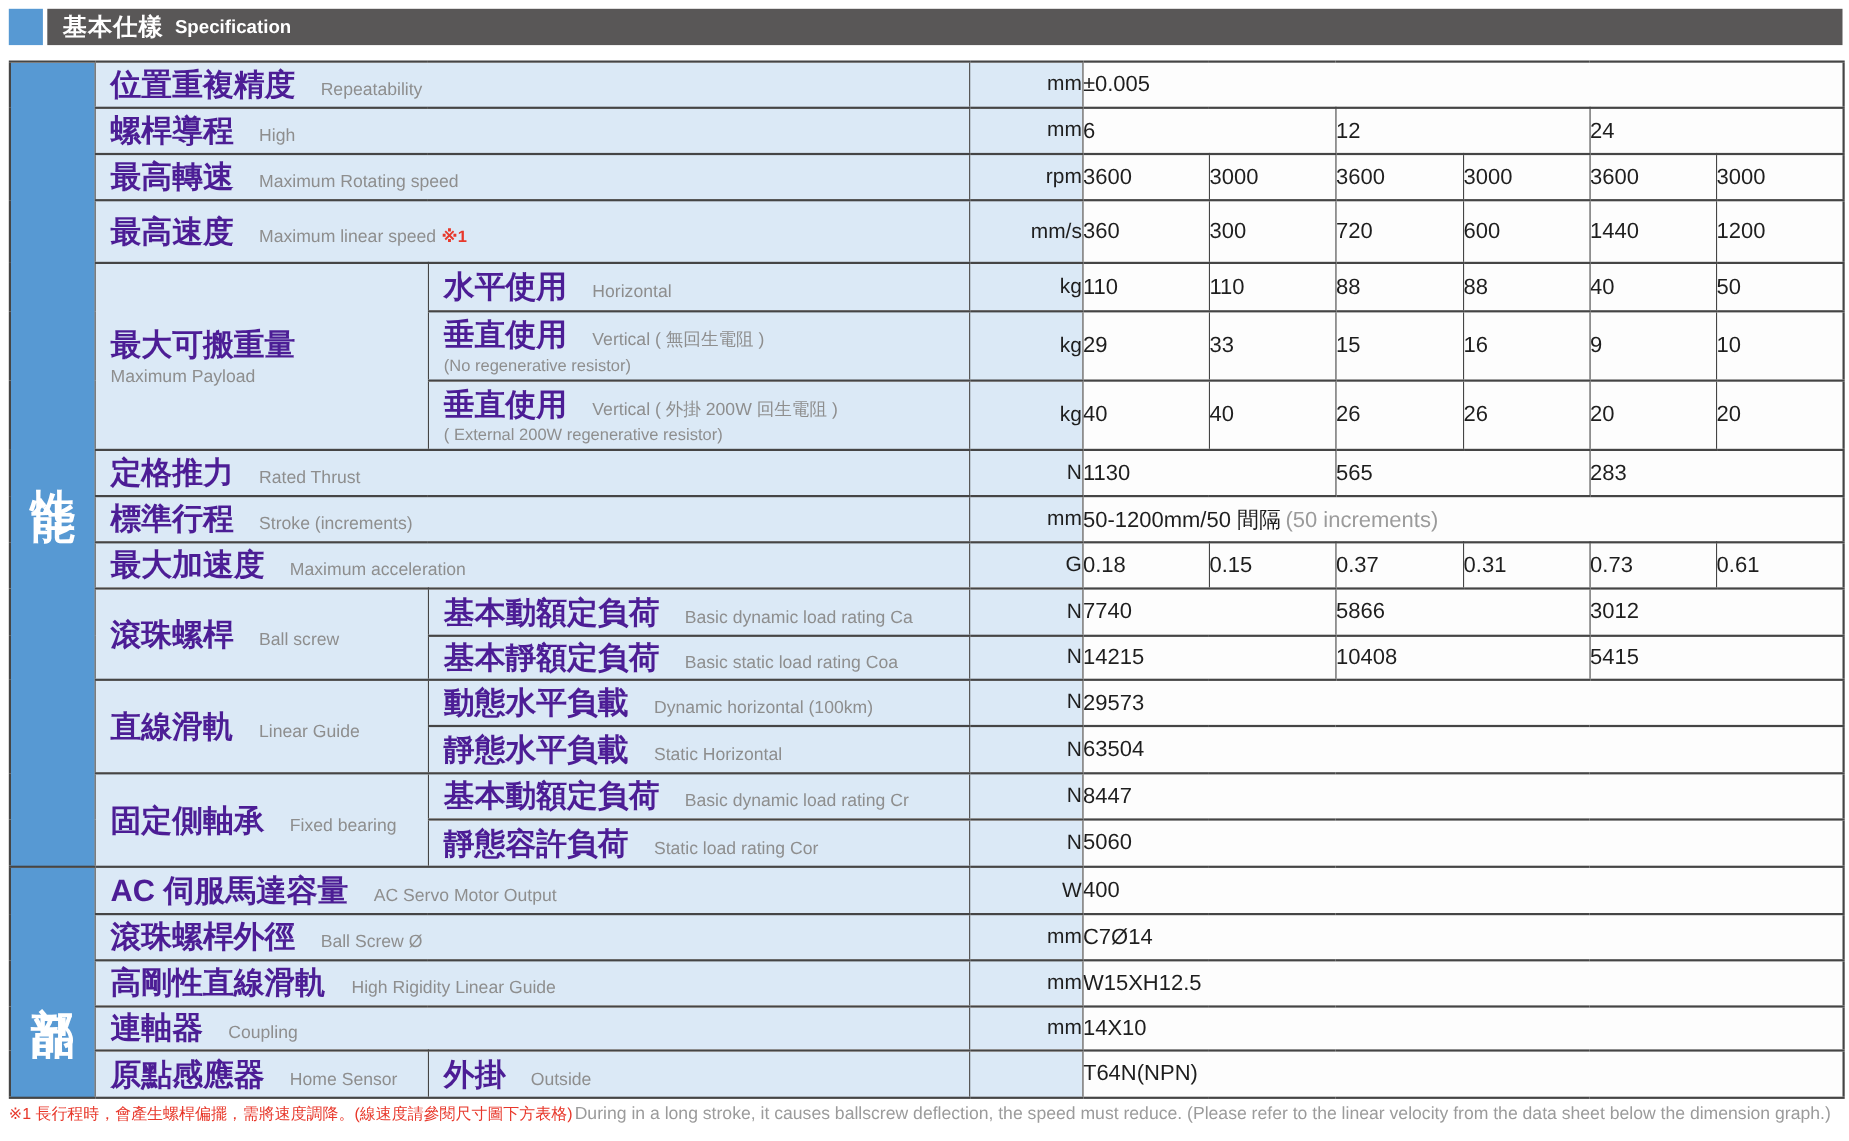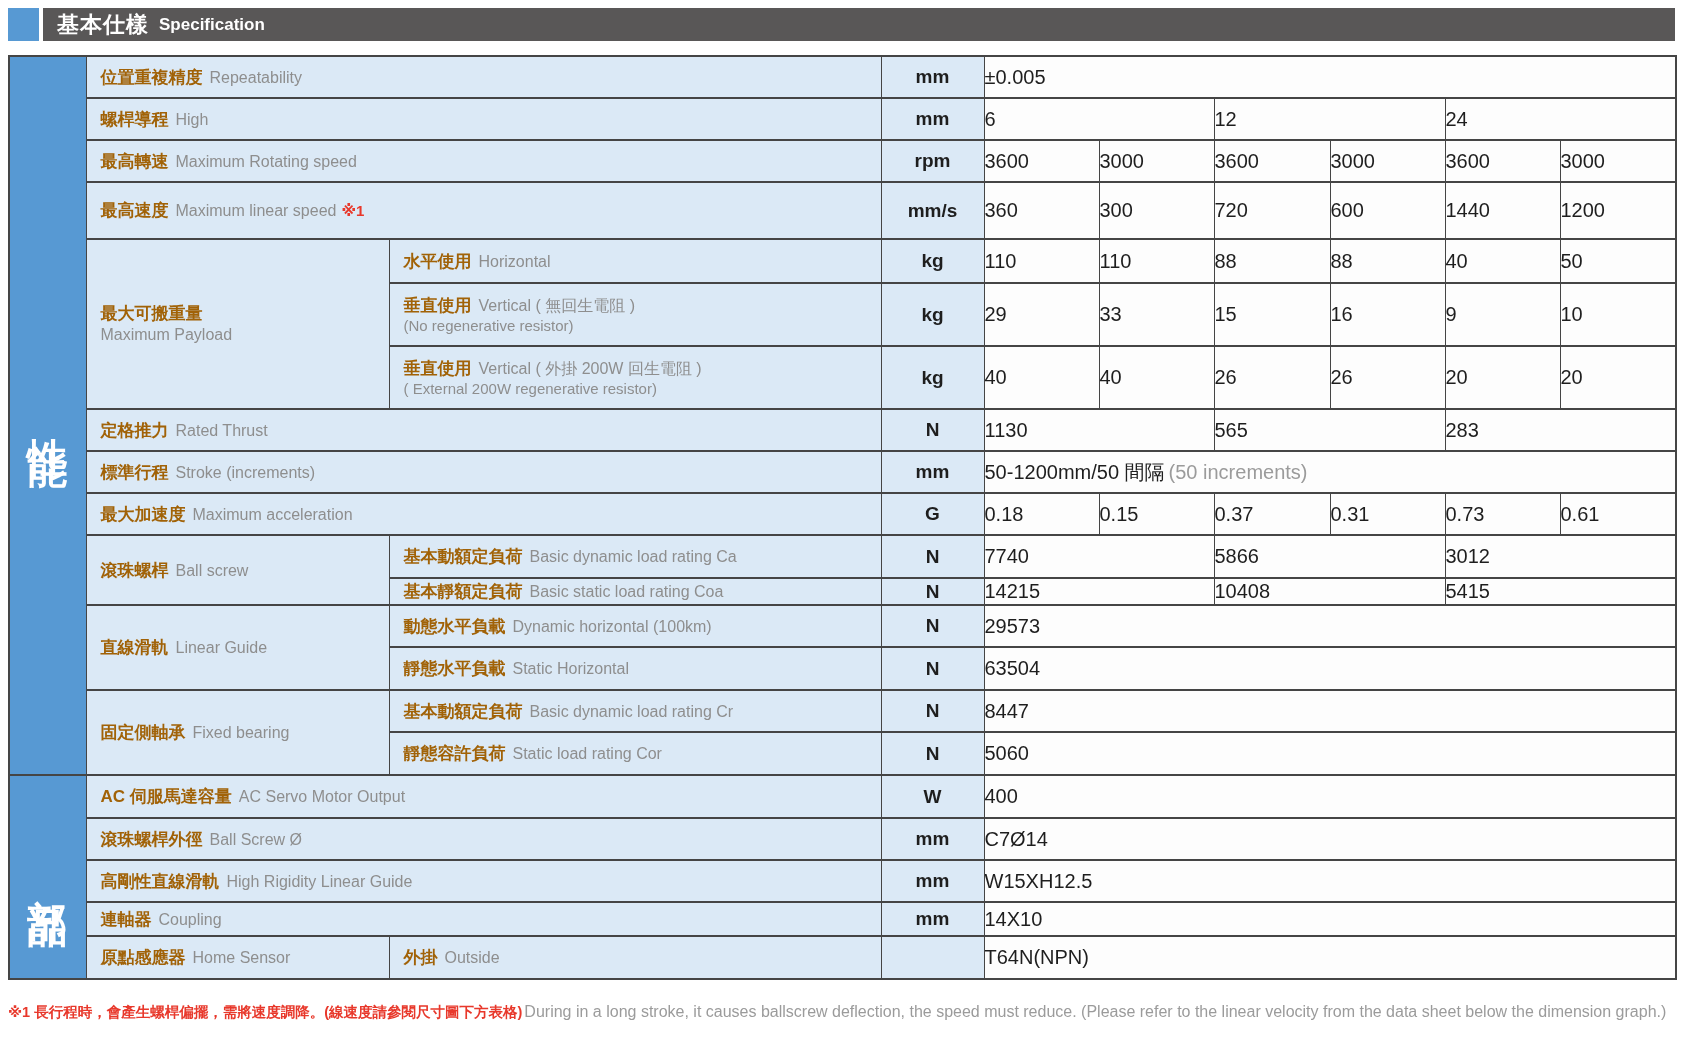--- a/index.html
+++ b/index.html
@@ -28,33 +28,33 @@
     vertical-align:middle;
     overflow:hidden;
   }
   td.band { background:#5799d3; text-align:center; border-right-width:2px; }
   .band-text {
     writing-mode:vertical-rl; text-orientation:upright;
     font-size:40px; font-weight:bold; color:#ffffff;
     letter-spacing:10px; margin:0 auto; line-height:1;
   }
   td.lbl, td.sub { background:#dbe9f6; padding-left:14px; }
-  td.unit { background:#dbe9f6; text-align:center; font-size:19px; font-weight:bold; }
+  td.unit { background:#dbe9f6; text-align:right; font-size:19px; font-weight:normal; }
   td.val  { background:#fdfdfd; text-align:left; font-size:20px; }
-  .zh  { font-size:17px; font-weight:bold; color:#a16207; }
-  .en  { font-size:16px; color:#8e8e8e; margin-left:7px; }
+  .zh  { font-size:28px; font-weight:bold; color:#4c1d95; }
+  .en  { font-size:16px; color:#8e8e8e; margin-left:23px; }
   .en2 { display:block; font-size:15px; color:#8e8e8e; line-height:1.25; }
   .note { font-size:15px; font-weight:bold; color:#e8382b; margin-left:5px; }
   .stack .zh { display:block; line-height:1.3; }
   .stack .en { display:block; margin-left:0; line-height:1.2; }
   .val-note { color:#9b9b9b; font-size:20px; margin-left:4px; }
 
   
   .footnote { position:absolute; left:8px; top:1003px; width:1667px; white-space:nowrap; overflow:hidden; }
-  .fn-zh { color:#e8382b; font-weight:bold; font-size:14.5px; }
+  .fn-zh { color:#e8382b; font-weight:normal; font-size:14.5px; }
   .fn-en { color:#9b9b9b; font-size:16px; margin-left:2px; }
 </style>
 </head>
 <body>
 
 <div class="header">
   <div class="header-square"></div>
   <div class="header-bar">
     <span class="title-zh">基本仕樣</span>
     <span class="title-en">Specification</span>

